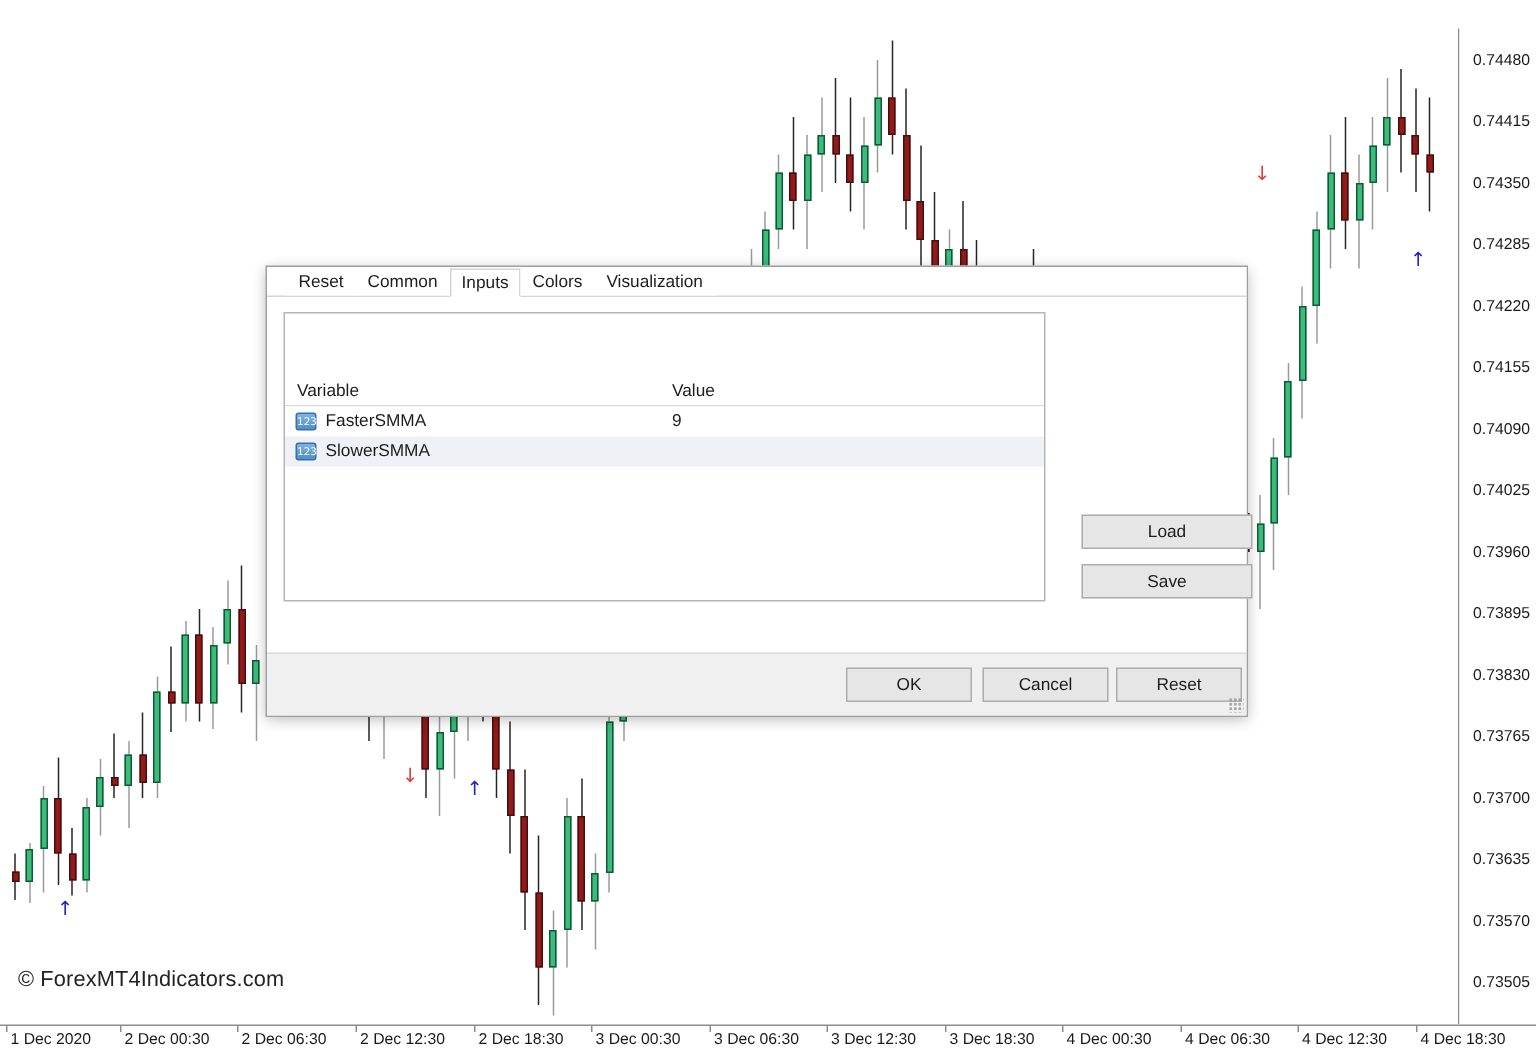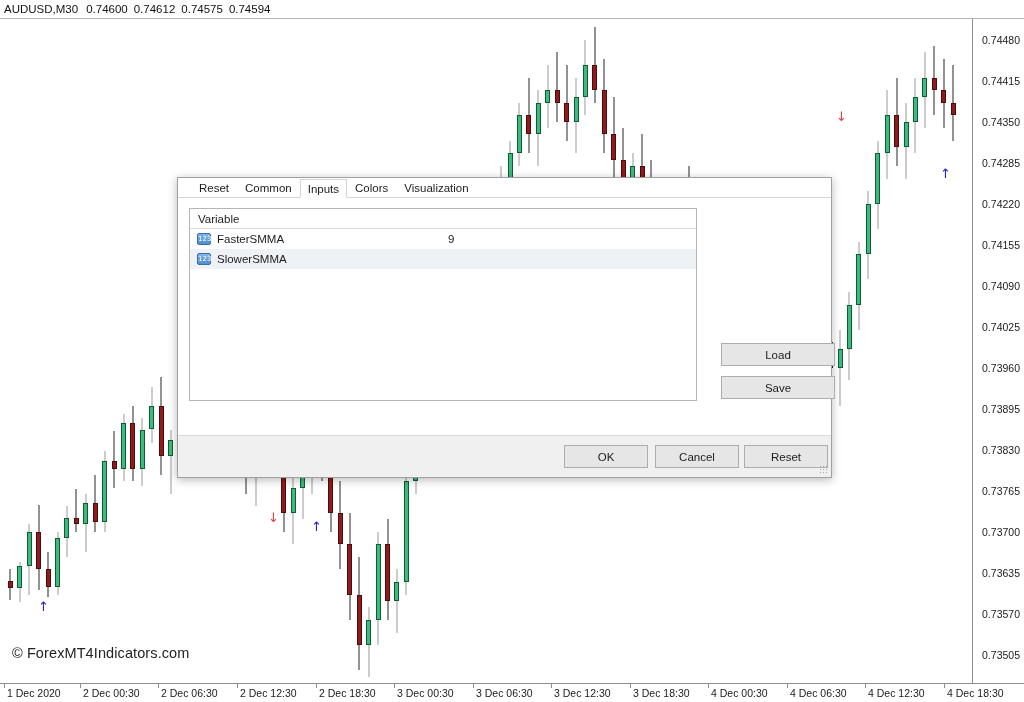--- a/index.html
+++ b/index.html
@@ -156,20 +156,21 @@
   .grid-panel {
     width: 508px; height: 193px;
     border: 1px solid #b5b5b5;
     background: #ffffff;
     overflow: hidden;
   }
   .grid-head {
     display: flex; height: 20px;
     border-bottom: 1px solid #d9d9d9;
     background: #ffffff;
+    margin-top: 42px;
   }
   .grid-head .cell {
     font-size: 11.5px; color: #1c1c1c;
     display: flex; align-items: center;
     padding-left: 8px;
   }
   .grid-row {
     display: flex; height: 20px; align-items: center;
     background: #ffffff;
   }
@@ -221,27 +222,20 @@
       radial-gradient(circle, #9a9a9a 1px, transparent 1px);
     background-size: 3px 3px;
     opacity: .85;
   }
 </style>
 </head>
 <body>
 
 <div id="app">
 
-  <div class="quote-bar">
-    <span class="quote-symbol">AUDUSD,M30</span>
-    <span class="quote-val">0.74600</span>
-    <span class="quote-val">0.74612</span>
-    <span class="quote-val">0.74575</span>
-    <span class="quote-val">0.74594</span>
-  </div>
 
   <div class="plot" id="plot">
     <div class="watermark">© ForexMT4Indicators.com</div>
   <div class="candle bear" style="left: 7.87112px; width: 5px; top: 0px; height: 664px;">
         <div class="wick" style="top: 550.496px; height: 30.2678px;"></div>
         <div class="body" style="top: 562.477px; height: 6.93637px;"></div>
       </div>
       <div class="candle bull" style="left: 17.2994px; width: 5px; top: 0px; height: 664px;">
         <div class="wick" style="top: 542.929px; height: 40.3571px;"></div>
         <div class="body" style="top: 547.343px; height: 22.0703px;"></div>
@@ -705,20 +699,21 @@
         <div class="tab">Common</div>
         <div class="tab active">Inputs</div>
         <div class="tab">Colors</div>
         <div class="tab">Visualization</div>
       </div>
 
     <div class="dlg-body">
       <div class="grid-panel">
         <div class="grid-head">
           <div class="cell col-var">Variable</div>
+          <div class="cell col-val">Value</div>
         </div>
         <div id="gridRows">
             <div class="grid-row">
               <div class="col-var">
                 <span class="badge-123">123</span>
                 <span class="var-label">FasterSMMA</span>
               </div>
               <div class="col-val">9</div>
             </div>
             <div class="grid-row alt">

